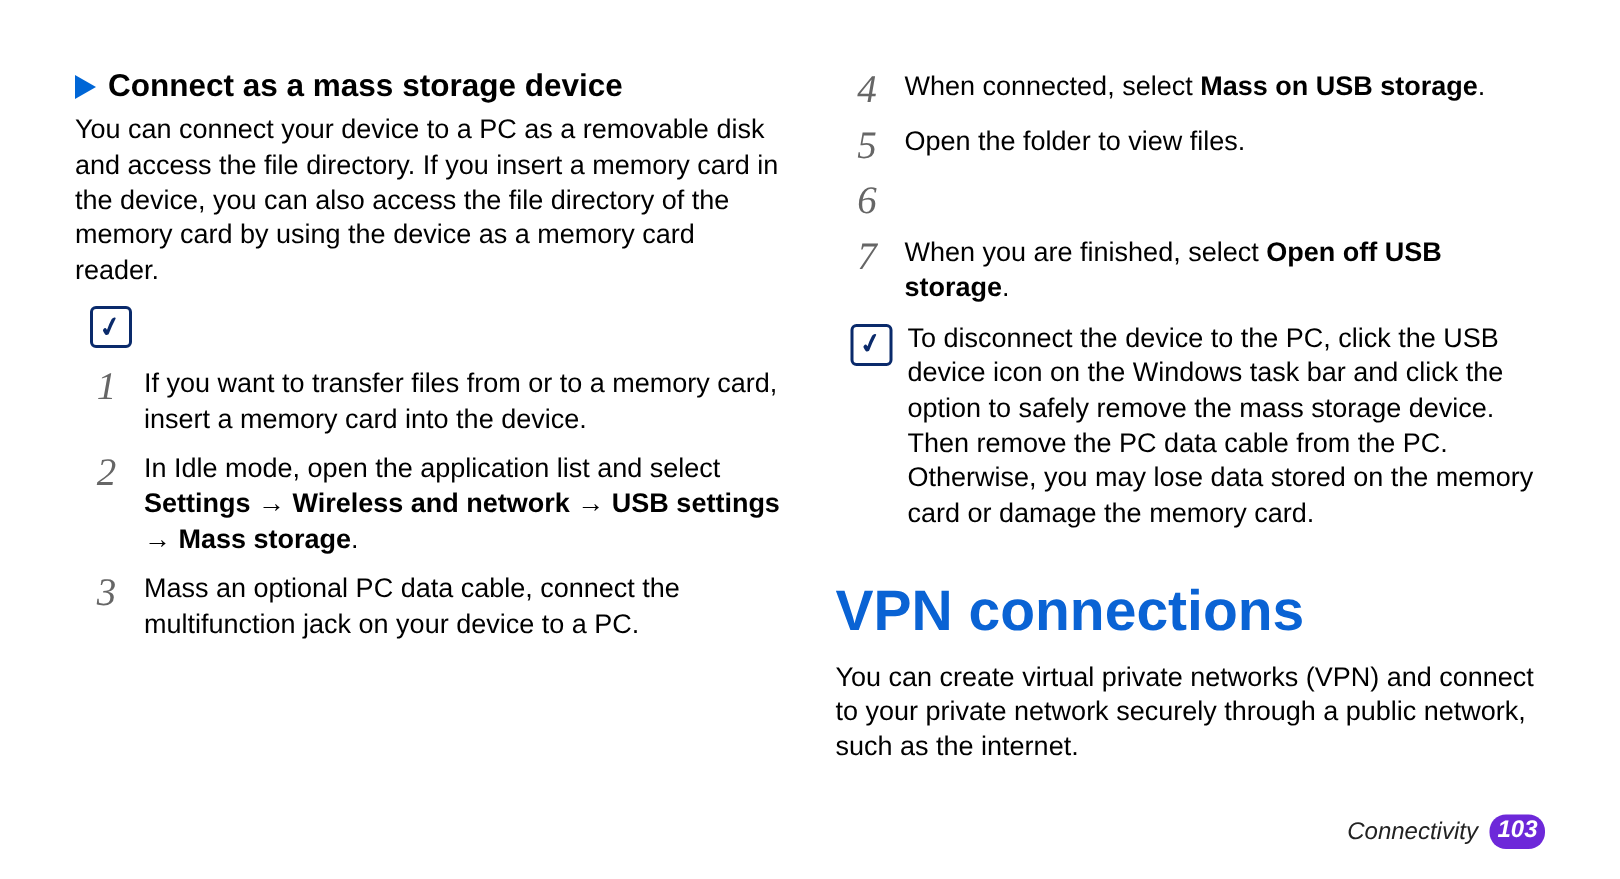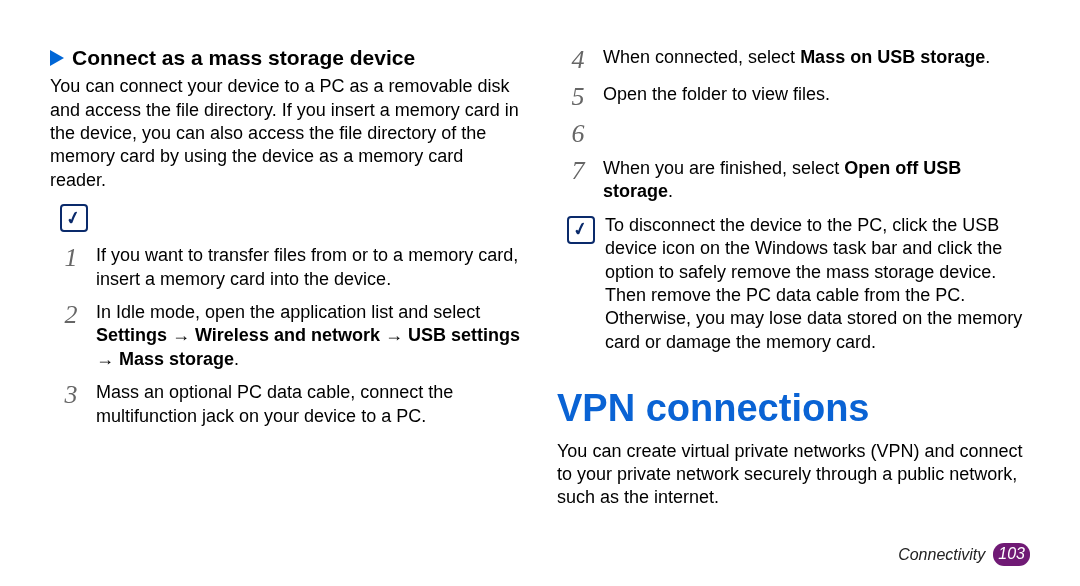--- a/index.html
+++ b/index.html
@@ -89,25 +89,25 @@
     position: absolute;
     bottom: 20px;
     right: 50px;
     font-size: 16px;
     display: flex;
     align-items: flex-end;
     gap: 8px;
   }
   .footer-label { font-style: italic; color:#222; }
   .page-num {
-    background: #701a75;
+    background: #6d28d9;
     color: #fff;
     padding: 1px 5px;
     font-style: italic;
-    font-weight: 400;
+    font-weight: 700;
     border-radius: 11px;
   }
 </style>
 </head>
 <body>
 
 <div class="page">
 
   <div class="col">
     <div class="section-head">

